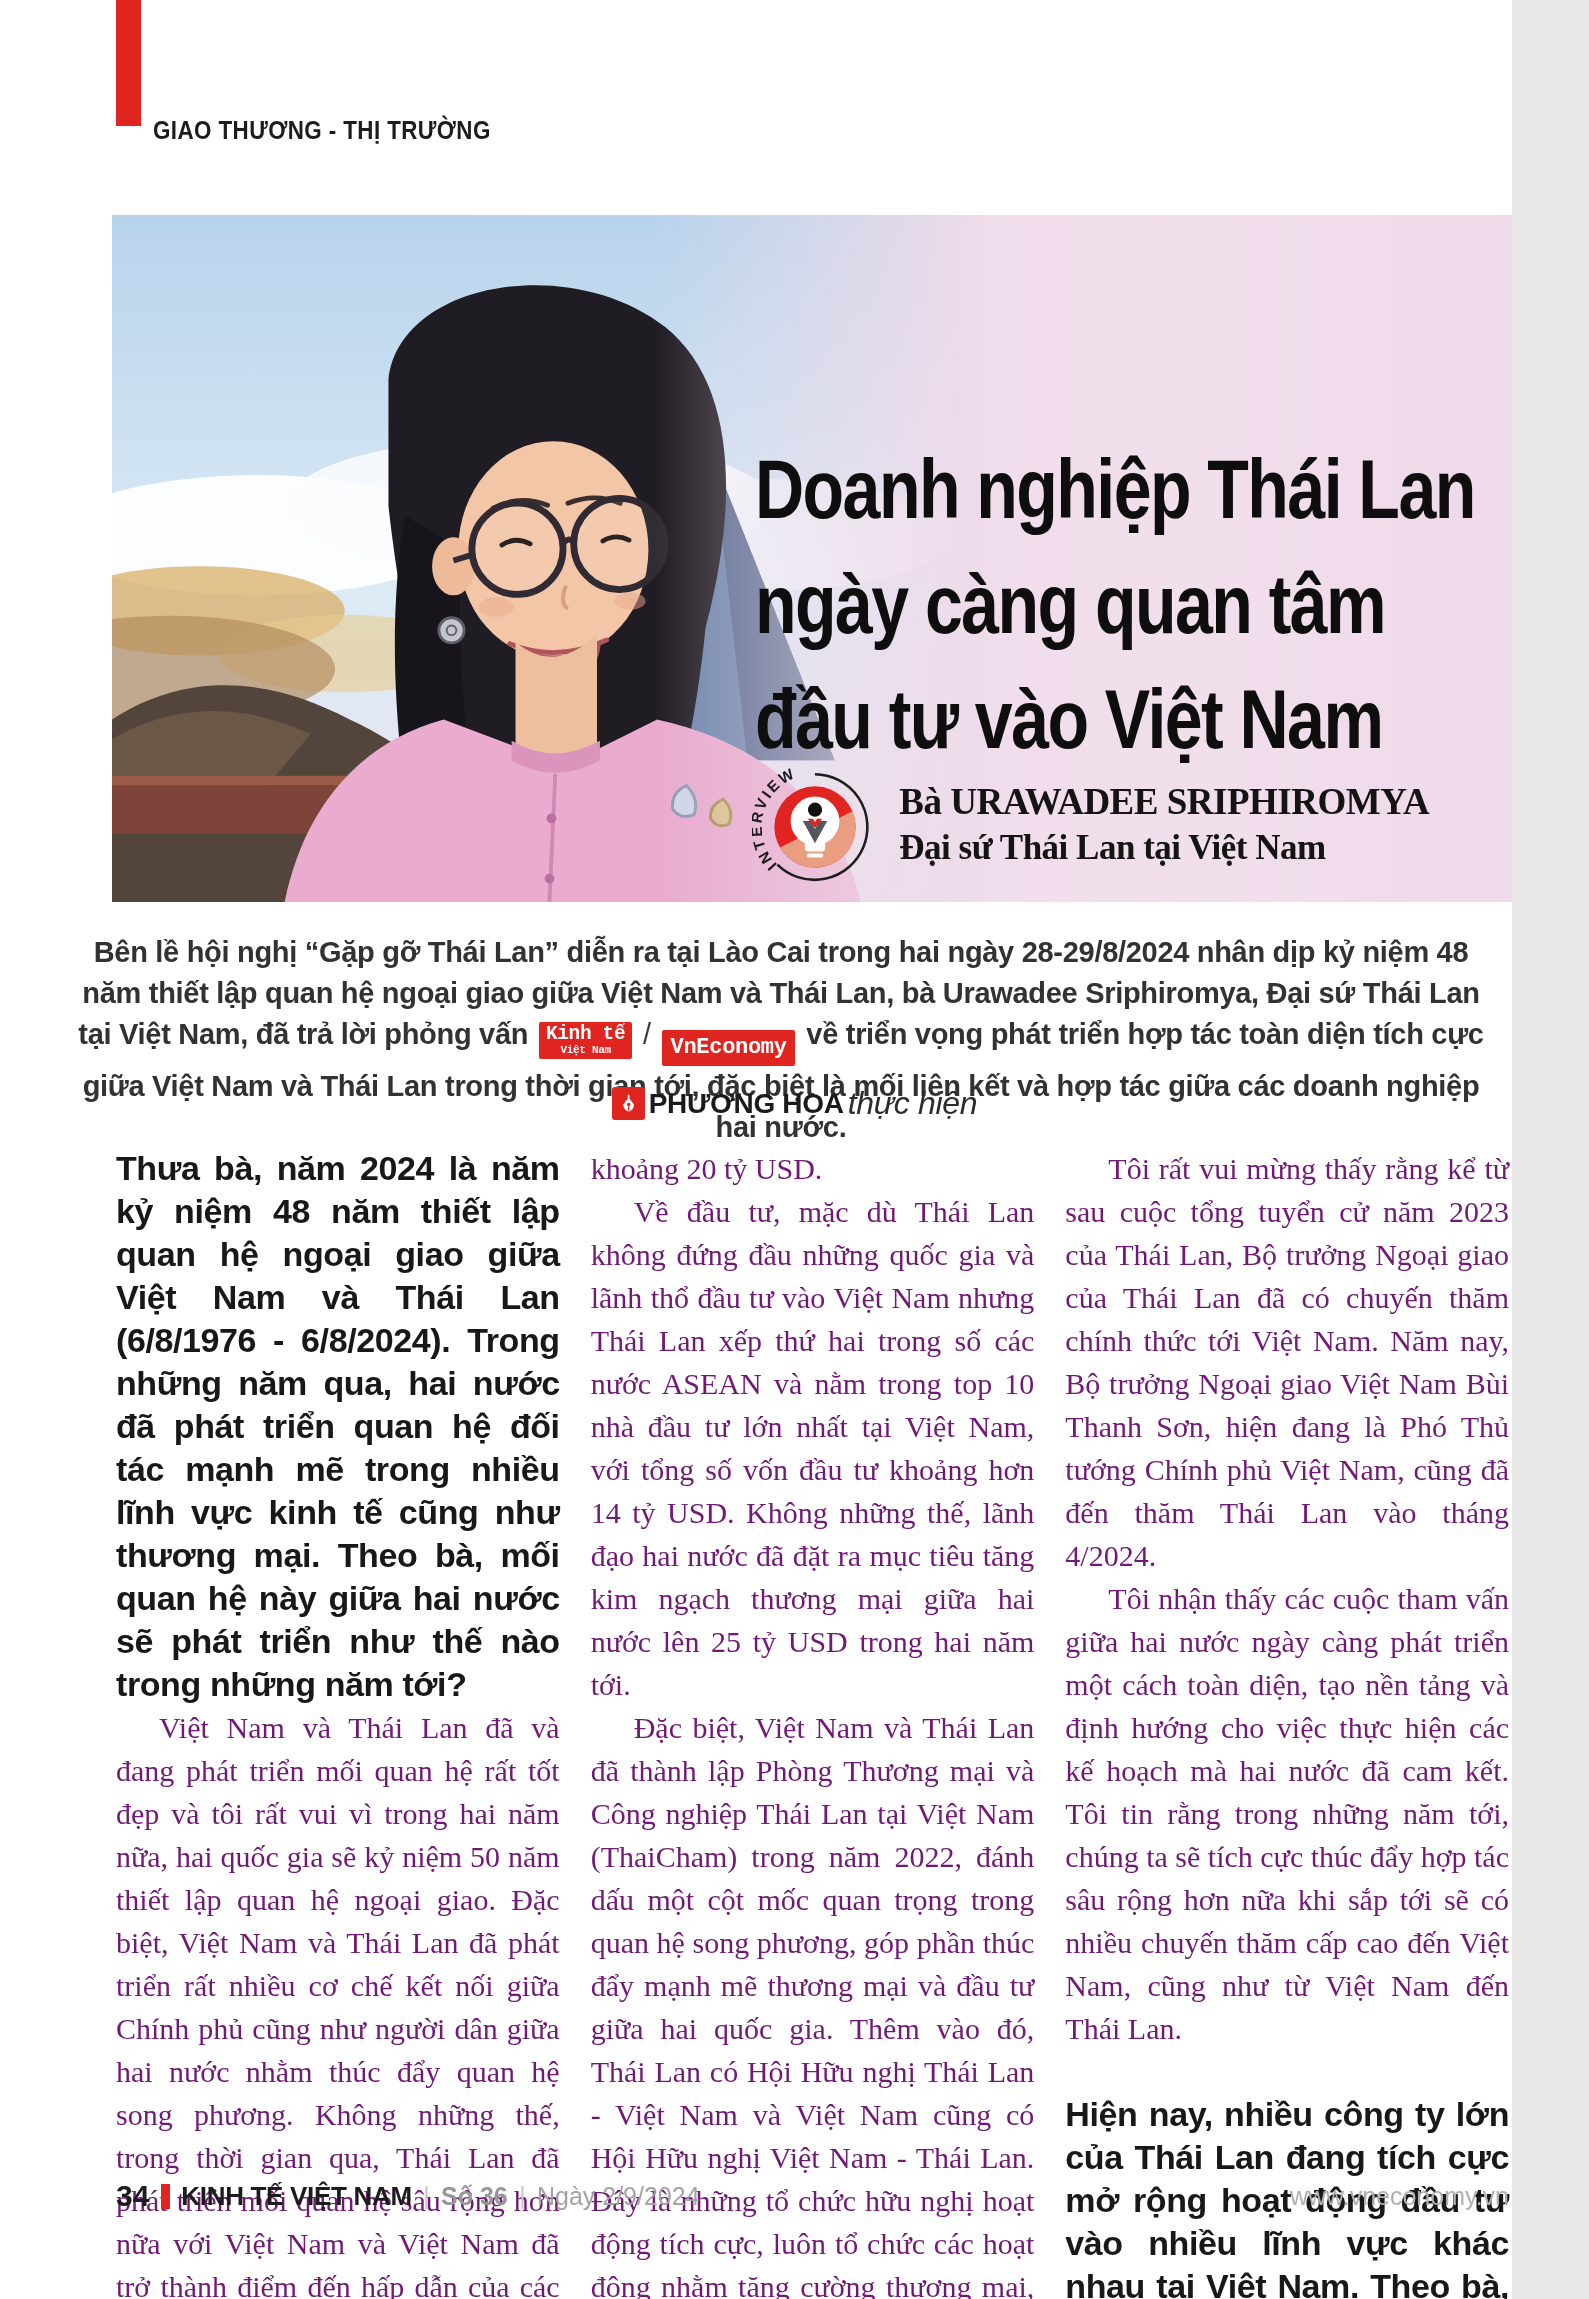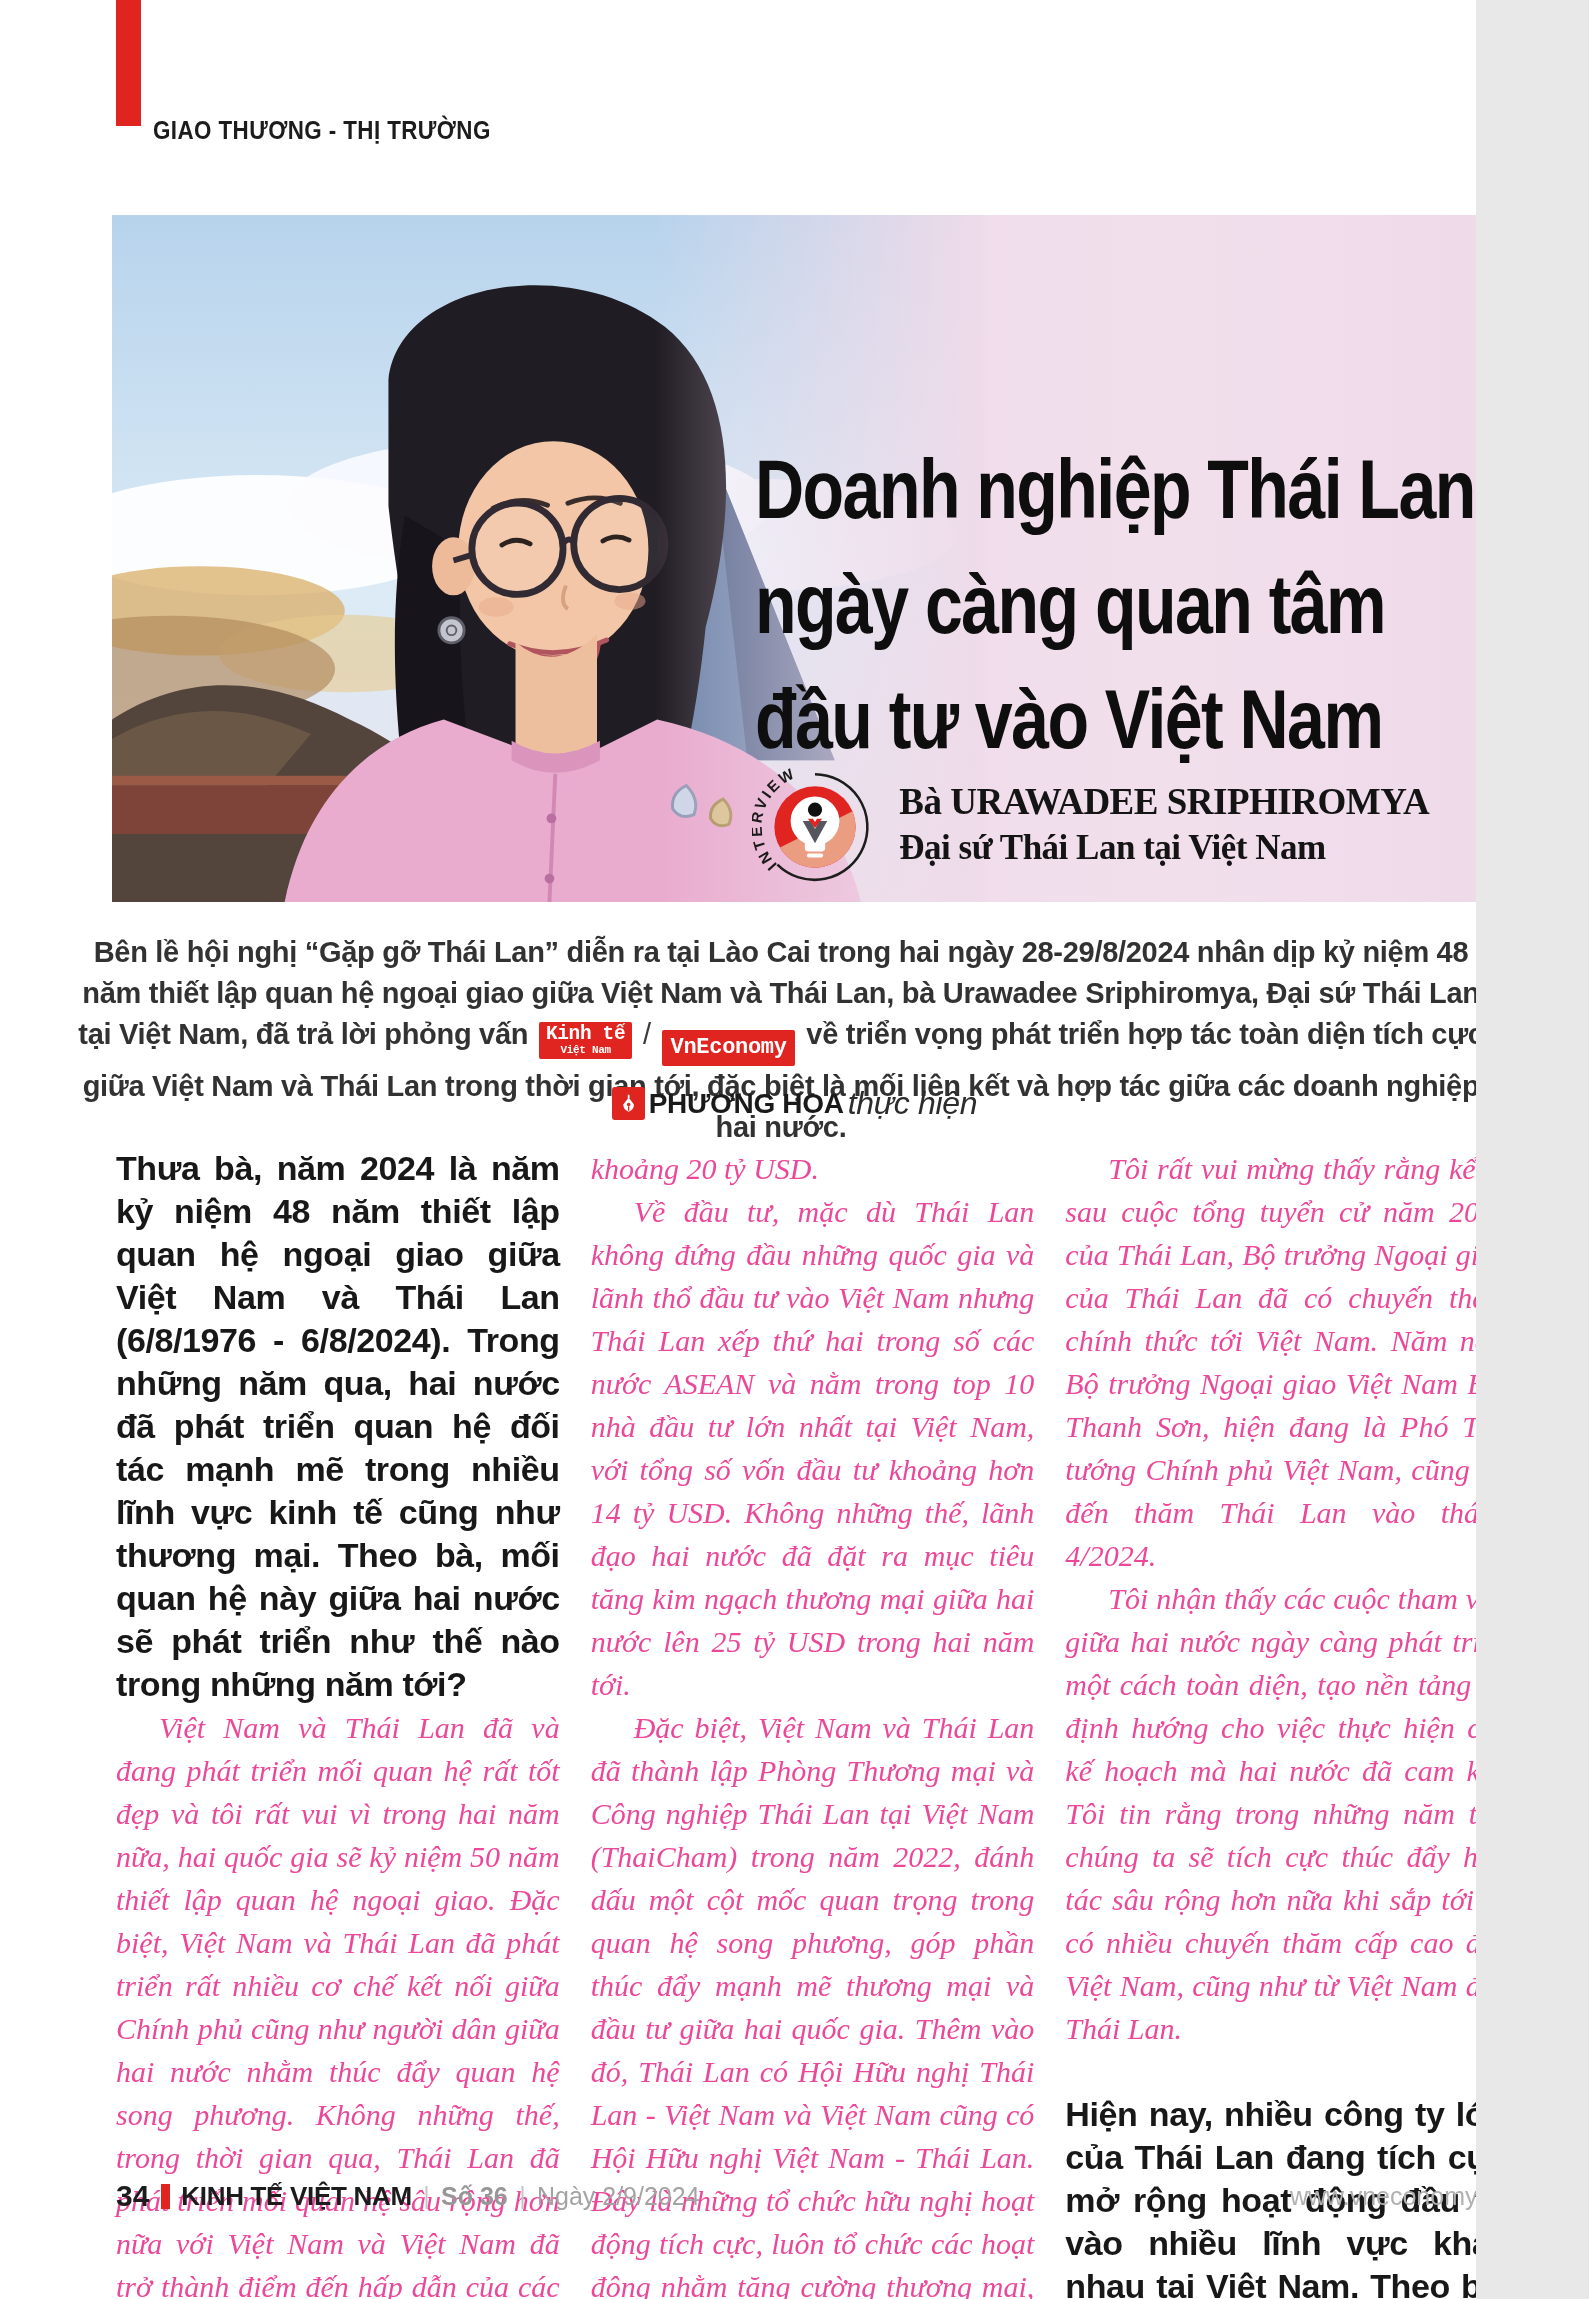--- a/index.html
+++ b/index.html
@@ -1,17 +1,17 @@
 <!DOCTYPE html>
 <html><head>
 <meta charset="utf-8">
 <style>
   html,body{margin:0;padding:0;background:#e8e8e8;}
   .page{position:relative;width:1476px;height:2300px;background:#ffffff;overflow:hidden;
-        font-family:"Liberation Sans",sans-serif;color:#111;}
+        font-family:"Liberation Sans",sans-serif;color:#111;padding-left:36px;}
   
   .red-bar{position:absolute;left:116px;top:0;width:25px;height:126px;background:#e0241f;}
   .section-label{position:absolute;left:153px;top:115px;font-size:26px;font-weight:700;
         color:#1c1c1c;letter-spacing:0.5px;}
   .cond{display:inline-block;transform:scaleX(.86);transform-origin:0 50%;white-space:nowrap;}
   
   .hero{position:absolute;left:112px;top:215px;width:1419px;height:687px;overflow:hidden;
         background:linear-gradient(90deg,#e8d0e2 0%,#eed9e9 35%,#f2dfec 75%,#eed9e8 100%);}
   .hero svg.photo{position:absolute;left:0;top:0;}
   .headline{position:absolute;left:643px;top:217px;}
@@ -39,21 +39,21 @@
         align-items:center;justify-content:center;}
   .byline .author{font-size:28px;font-weight:700;color:#1a1a1a;letter-spacing:-0.3px;}
   .byline .role{font-size:32px;font-style:italic;color:#2c2c2c;letter-spacing:-0.3px;}
   
   .cols{position:absolute;left:116px;top:1147px;width:1393px;display:flex;gap:31px;}
   .col{flex:1 1 0;}
   .col p{margin:0;}
   p.q{font-size:34px;line-height:43px;font-weight:700;text-align:justify;color:#181818;
         letter-spacing:-0.4px;}
   p.a{font-family:"Liberation Serif",serif;font-size:30px;line-height:43px;text-align:justify;
-        text-indent:43px;color:#ec4899;font-style:italic;}
+        text-indent:43px;color:#701a75;}
   p.a.cont{text-indent:0;}
   p.gap{margin-top:43px;}
   
   .footer{position:absolute;left:116px;top:2179px;width:1393px;display:flex;
         justify-content:space-between;align-items:center;}
   .f-left{display:flex;align-items:center;gap:11.6px;}
   .f-page{font-size:30px;font-weight:700;color:#1c1c1c;}
   .f-bar{width:8.7px;height:25px;background:#e0241f;}
   .f-pub{font-size:26px;font-weight:700;color:#1c1c1c;letter-spacing:-0.3px;}
   .f-sep{color:#c4c4c4;font-size:23px;font-weight:400;}

